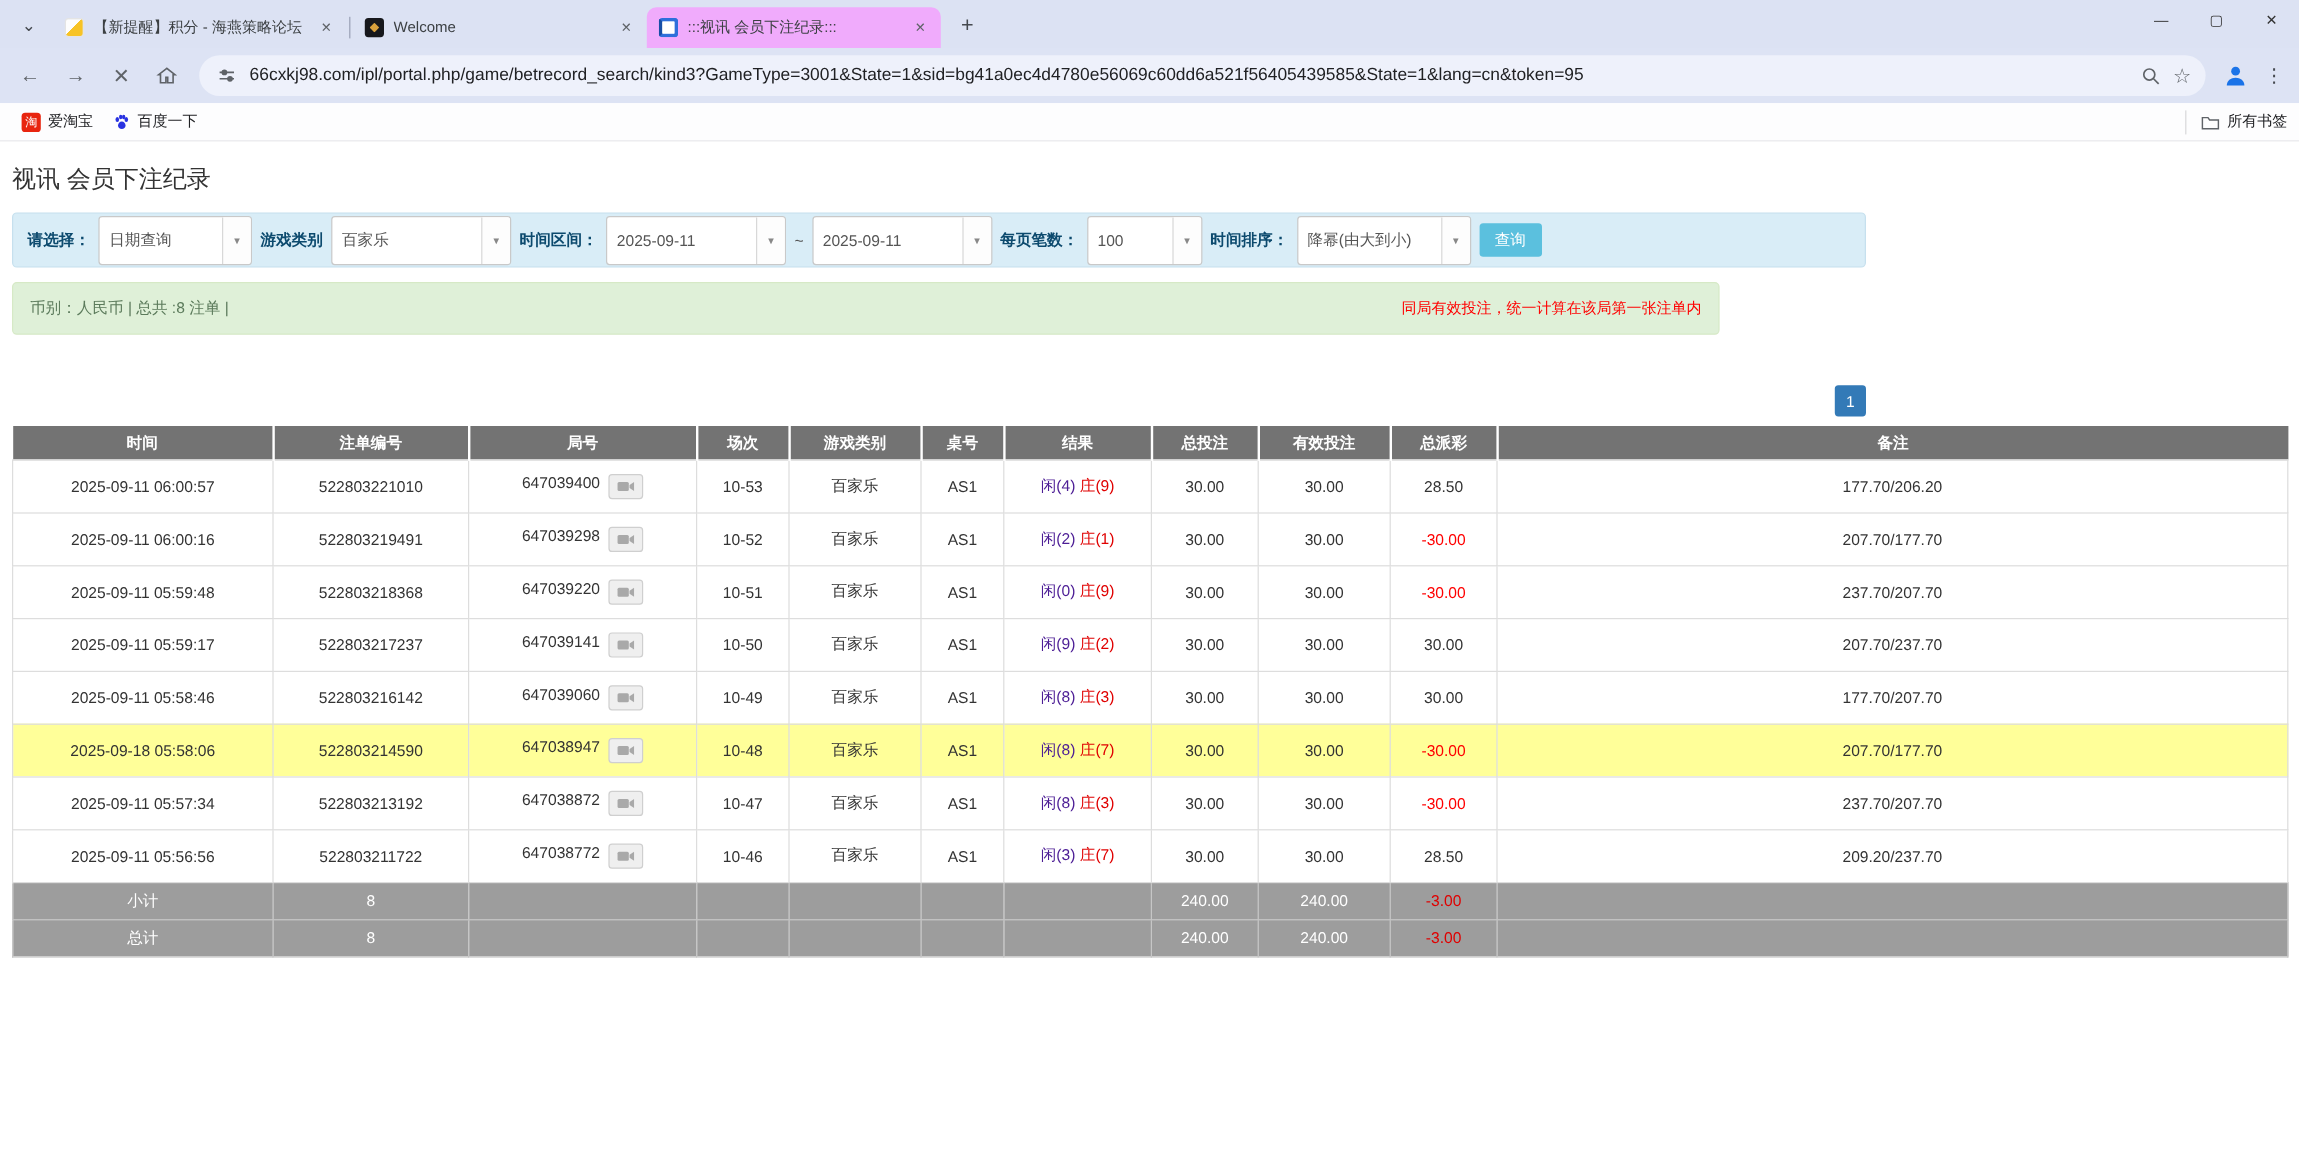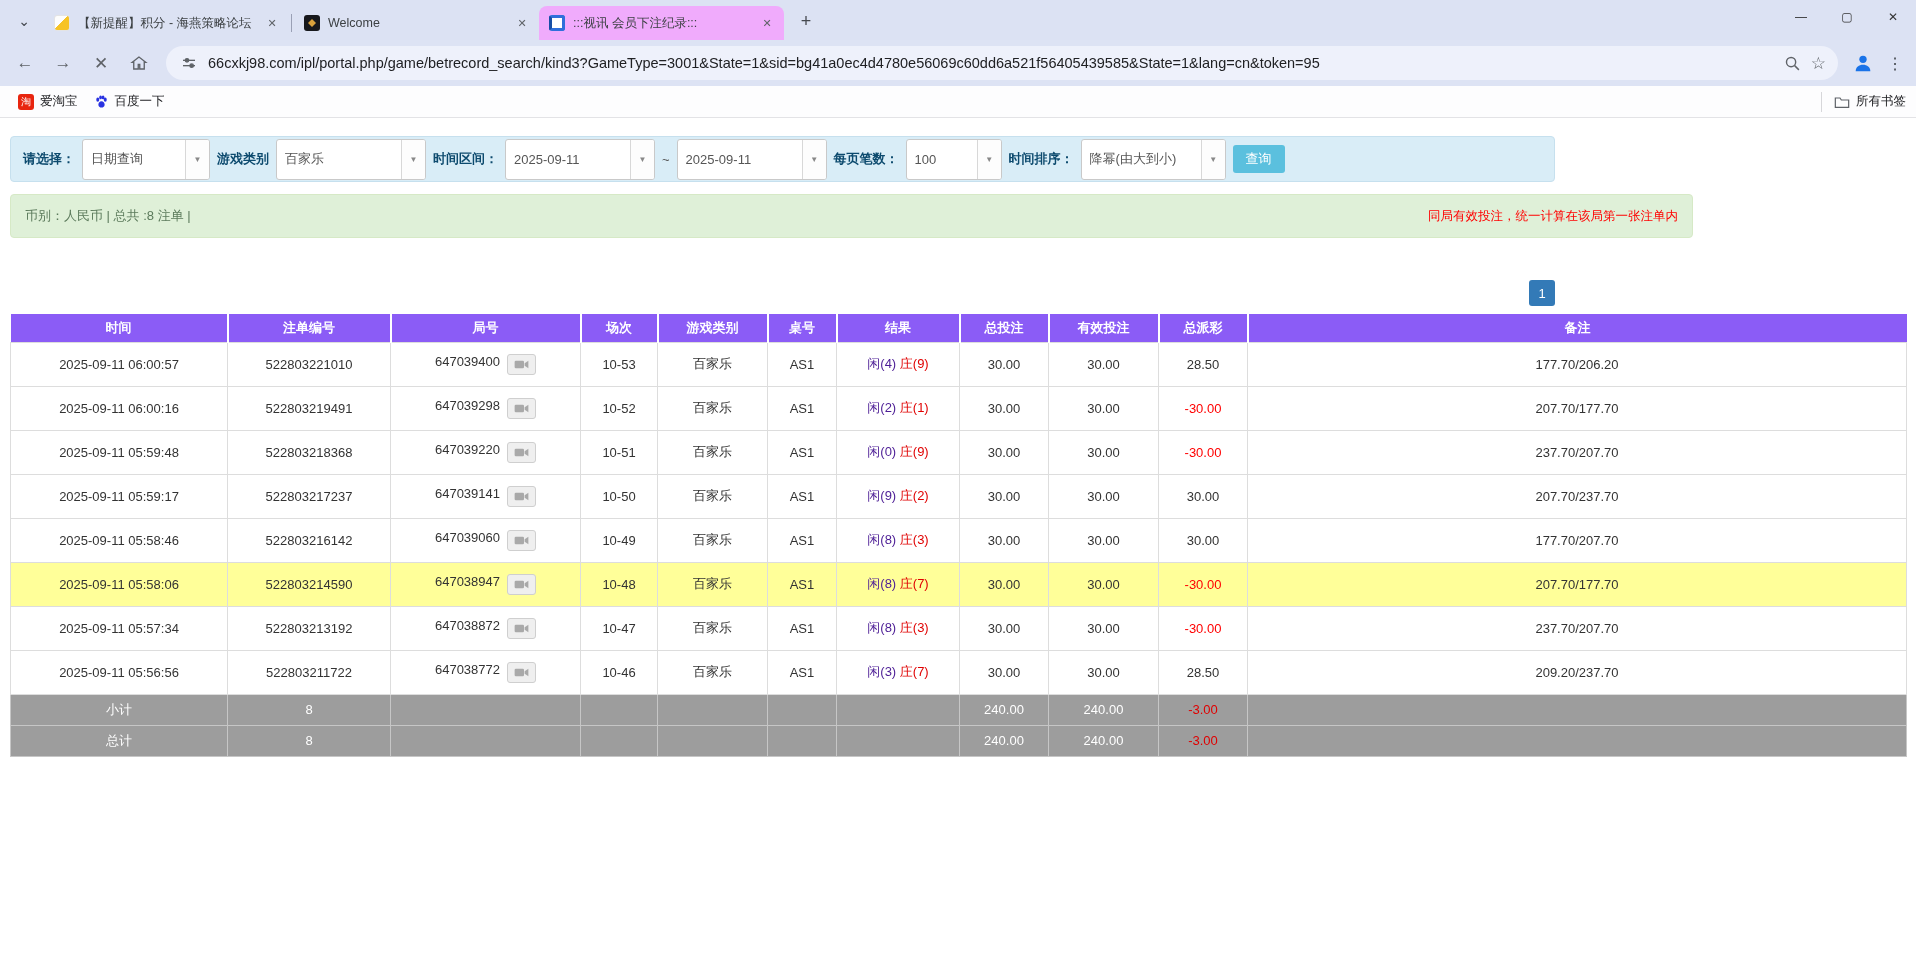--- a/index.html
+++ b/index.html
@@ -43,29 +43,29 @@
 
   .filter-bar { width:1545px; height:46px; background:#d9edf7; border:1px solid #c6e0ee; border-radius:4px; display:flex; align-items:center; padding:0 12px; gap:7px; }
   .f-label { font-size:13px; font-weight:bold; color:#0c4a6e; white-space:nowrap; }
   .combo { height:41px; background:#fff; border:1px solid #c9c9c9; border-radius:3px; display:flex; align-items:center; overflow:hidden; }
   .combo .val { font-size:13px; color:#555; padding:0 8px; flex:1; white-space:nowrap; }
   .combo .arrow { width:24px; height:100%; border-left:1px solid #d8d8d8; display:flex; align-items:center; justify-content:center; font-size:8px; color:#888; background:#fdfdfd; cursor:pointer; }
   .w1{width:128px}.w2{width:150px}.w3{width:150px}.w4{width:96px}.w5{width:145px}
   .tilde { font-size:13px; color:#555; }
   .query-btn { height:28px; padding:0 13px; background:#5bc0de; color:#fff; border:none; border-radius:3px; font-size:13px; cursor:pointer; }
 
-  .info-bar { width:1683px; height:44px; background:#dff0d8; border:1px solid #d6e9c6; border-radius:4px; margin-top:12px; display:flex; align-items:center; justify-content:space-between; padding:0 14px; }
+  .info-bar { width:1423px; height:44px; background:#dff0d8; border:1px solid #d6e9c6; border-radius:4px; margin-top:12px; display:flex; align-items:center; justify-content:space-between; padding:0 14px; }
   .info-left { font-size:13px; color:#5b7a5b; }
   .info-right { font-size:12.5px; color:#ff0000; }
 
   .pagination { width:1545px; margin-top:42px; display:flex; justify-content:flex-end; }
   .page-num { min-width:26px; height:26px; background:#337ab7; color:#fff; font-size:13px; display:flex; align-items:center; justify-content:center; border-radius:3px; cursor:pointer; }
 
   table.bets { width:1896px; border-collapse:collapse; margin-top:8px; table-layout:fixed; }
-  table.bets th { background:#8b5cf6; color:#fff; font-size:13px; font-weight:bold; height:28px; border-right:2px solid #fff; }
+  table.bets th { background:#737373; color:#fff; font-size:13px; font-weight:bold; height:28px; border-right:2px solid #fff; }
   table.bets th:last-child { border-right:none; }
   table.bets td { height:44px; text-align:center; font-size:13px; color:#333; border:1px solid #ddd; background:#fff; }
   tr.hl td { background:#ffff99; }
   td.blue { color:#337ab7; cursor:pointer; }
   td.payout.neg { color:#ff0000; }
   .res-p { color:#4c1d95; }
   .res-b { color:#e00000; }
   .round-wrap { display:inline-flex; gap:7px; }
   .cam-btn { width:29px; height:21px; background:#efefef; border:1px solid #cfcfcf; border-radius:3px; display:inline-flex; align-items:center; justify-content:center; cursor:pointer; }
   tr.sumrow td { background:#9d9d9d; color:#fff; height:31px; border:1px solid #c6c6c6; font-size:13px; }
@@ -162,20 +162,21 @@
   </div>
   <div class="bm-right">
     <svg width="16" height="14" viewBox="0 0 24 20">
         <path d="M2 4h7l2 3h11v11H2z" fill="none" stroke="#5f6368" stroke-width="1.8"></path>
       </svg>
     <span>所有书签</span>
   </div>
 </div>
 
 <div class="content">
+  <h1 class="page-title">视讯 会员下注纪录</h1>
 
   <div class="filter-bar">
     <span class="f-label">请选择：</span>
     <div class="combo w1">
       <span class="val">日期查询</span>
       <span class="arrow">▼</span>
     </div>
     <span class="f-label">游戏类别</span>
     <div class="combo w2">
       <span class="val">百家乐</span>
@@ -342,21 +343,21 @@
           <td>10-49</td>
           <td>百家乐</td>
           <td>AS1</td>
           <td><span class="res-p">闲(8)</span> <span class="res-b">庄(3)</span></td>
           <td class="blue">30.00</td>
           <td>30.00</td>
           <td class="payout">30.00</td>
           <td>177.70/207.70</td>
         </tr>
         <tr class="hl">
-          <td>2025-09-11 05:58:06</td>
+          <td>2025-09-18 05:58:06</td>
           <td>522803214590</td>
           <td><span class="round-wrap">
               <span>647038947</span>
               <span class="cam-btn">
                 <svg width="15" height="11" viewBox="0 0 24 16">
                   <rect x="1" y="2" width="15" height="12" rx="2" fill="#a9a9a9"></rect>
                   <path d="M17 6l6-4v12l-6-4z" fill="#a9a9a9"></path>
                 </svg>
               </span>
             </span></td>

